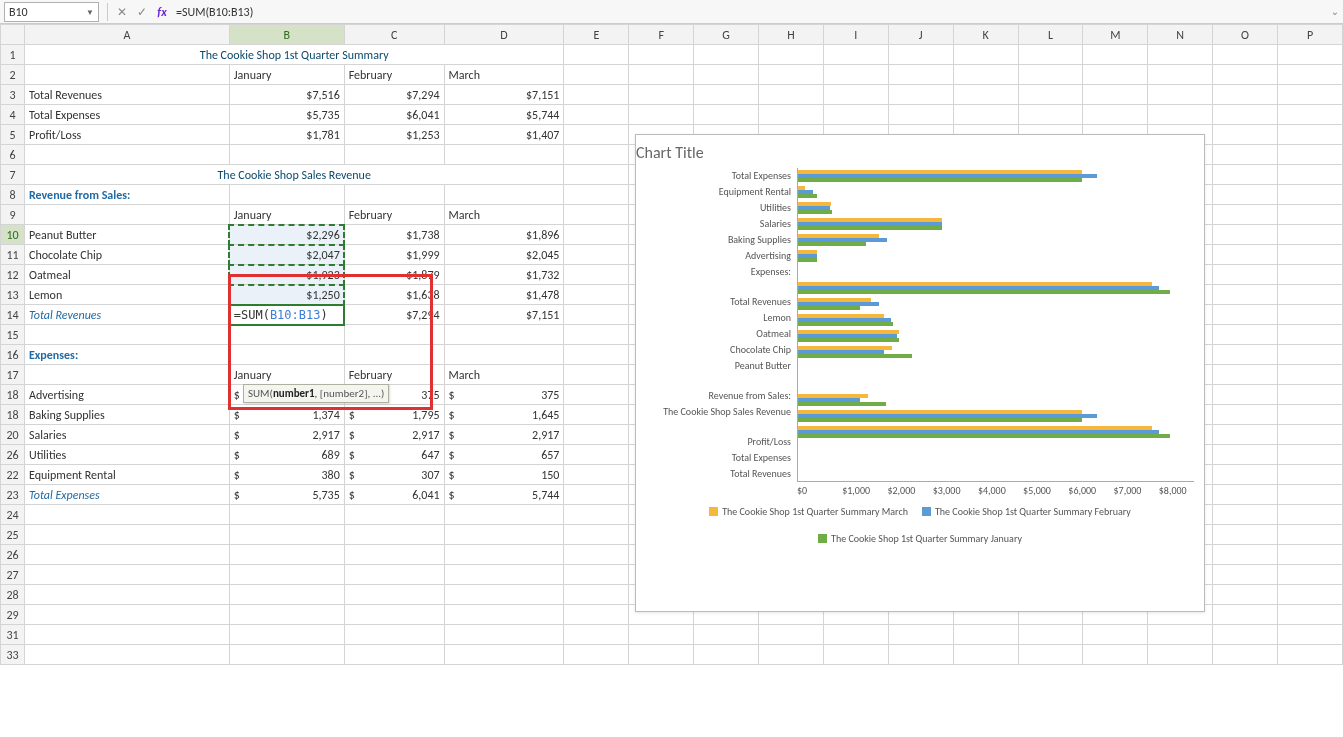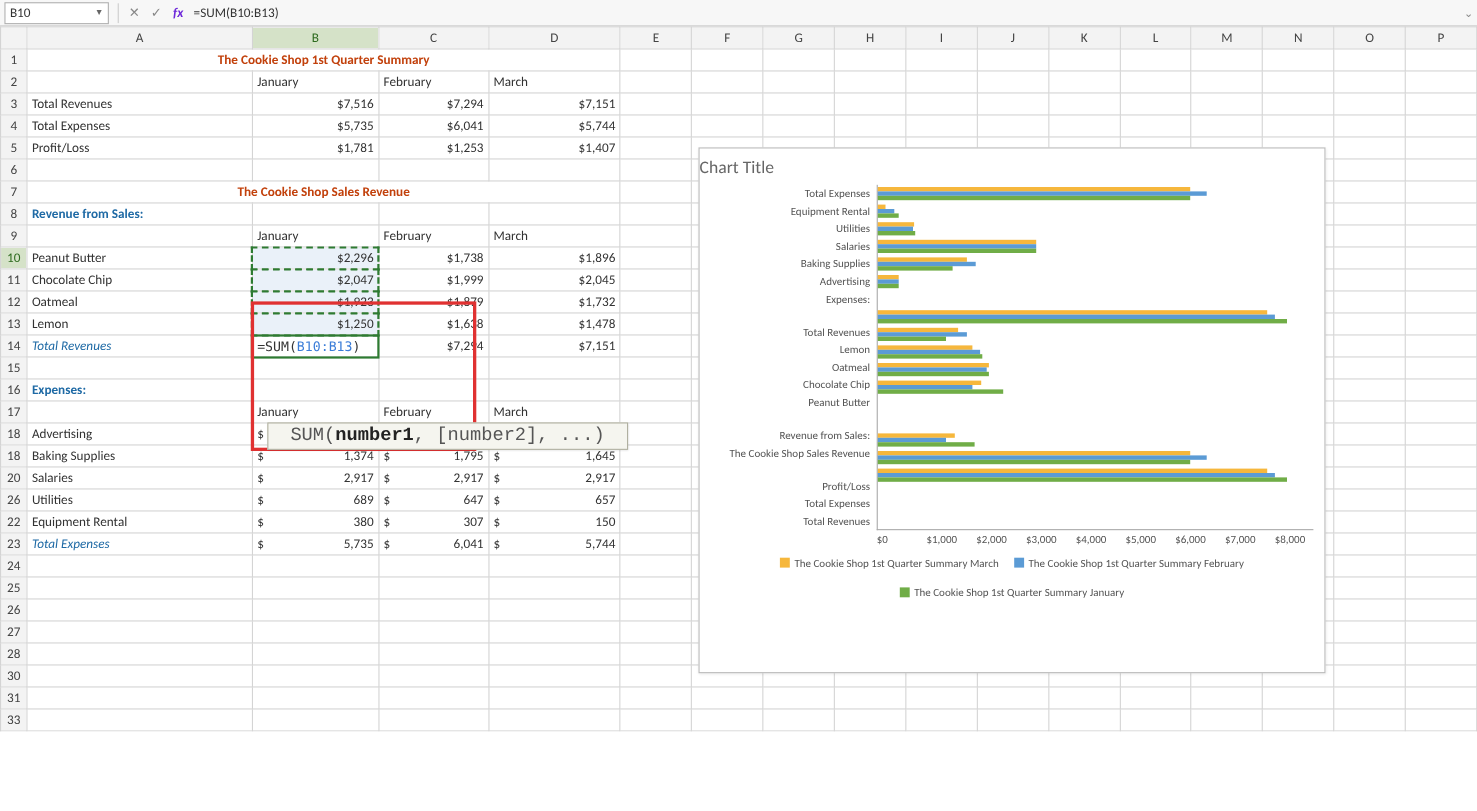--- a/index.html
+++ b/index.html
@@ -69,21 +69,21 @@
     color:#444;
     width:24px;
   }
   .colA { width:205px; }
   .colB { width:115px; }
   .colC { width:100px; }
   .colD { width:120px; }
   .colN { width:65px; }
   .corner { width:24px; background:#f3f3f3; }
   .title-cell {
-    text-align:center; color:#c2410c; font-weight:bold; font-size:13px;
+    text-align:center; color:#0c4a6e; font-weight:normal; font-size:13px;
   }
   .section-cell {
     color:#1f6aa5; font-weight:bold; font-size:13px;
   }
   .italic-blue { color:#1f6aa5; font-style:italic; }
   .num { text-align:right; }
   .dollar-cell { position:relative; }
   .dollar-cell .d { position:absolute; left:4px; }
   .dollar-cell .v { display:block; text-align:right; }
   
@@ -104,25 +104,24 @@
     outline-offset:-1px;
     background:#fff;
     font-family:Consolas,monospace;
     font-size:11px;
   }
   .formula-cell .arg { color:#3b7dd8; }
   .tooltip {
     position:absolute;
     background:#f5f5ef;
     border:1px solid #b0b0a0;
-    padding:2px 20px;
-    font-size:17px;
+    padding:2px 4px;
+    font-size:11px;
     color:#555;
     box-shadow:1px 1px 2px rgba(0,0,0,.15);
-    font-family:Liberation Mono, monospace;
   }
   .tooltip b { color:#222; }
   
   .chart-box {
     position:absolute;
     border:1px solid #bbb;
     background:#fff;
     box-shadow:0 1px 3px rgba(0,0,0,.1);
   }
   .chart-title { text-align:left; font-size:16px; color:#666; margin:8px 0 6px; }
@@ -796,21 +795,21 @@
           <td></td>
           <td></td>
           <td></td>
           <td></td>
           <td></td>
           <td></td>
           <td></td>
           <td></td>
         </tr>
         <tr>
-          <td class="rowhdr">30</td>
+          <td class="rowhdr">29</td>
           <td></td>
           <td></td>
           <td></td>
           <td></td>
           <td></td>
           <td></td>
           <td></td>
           <td></td>
           <td></td>
           <td></td>

